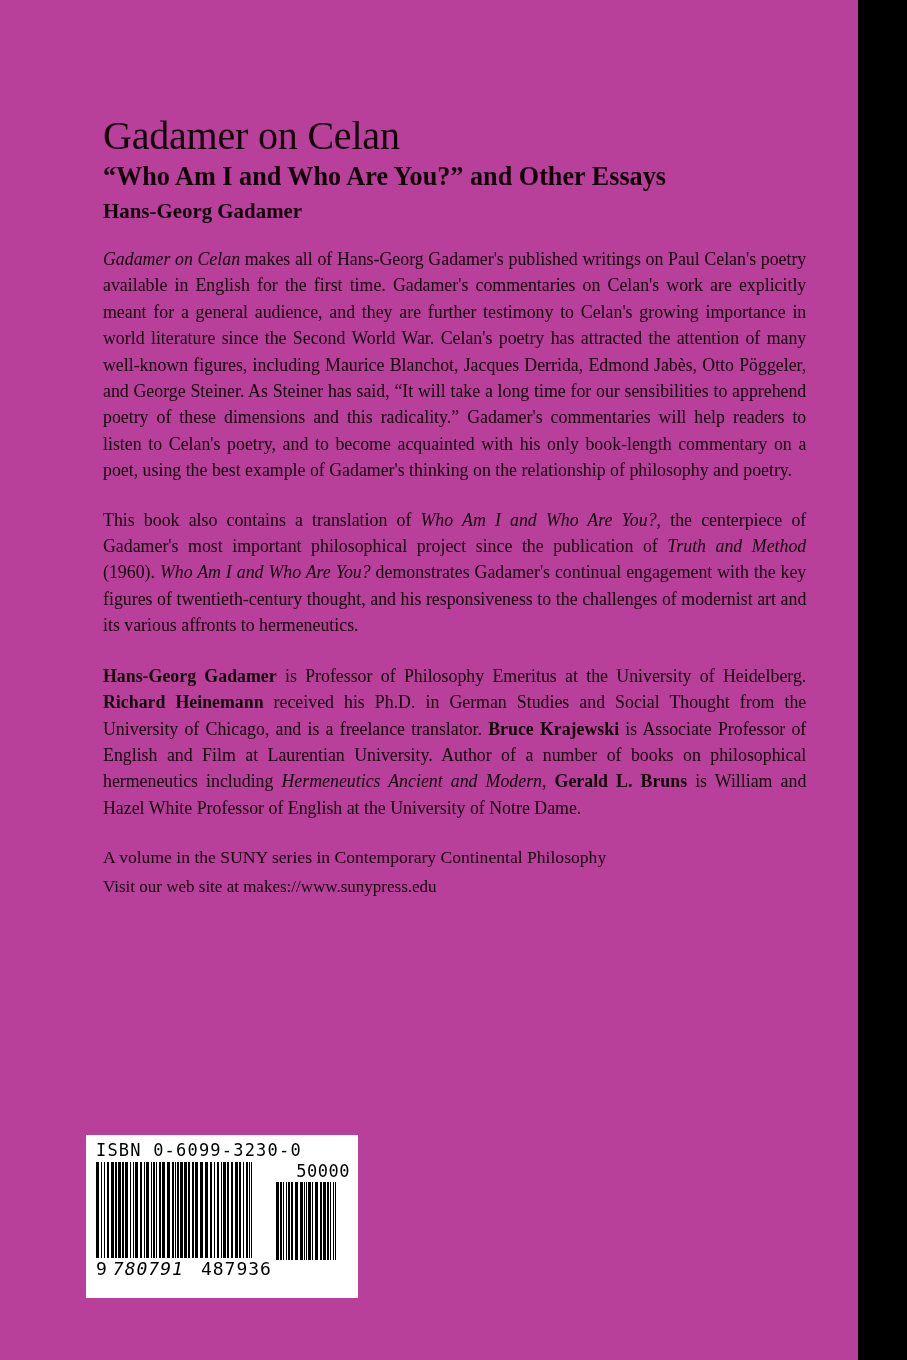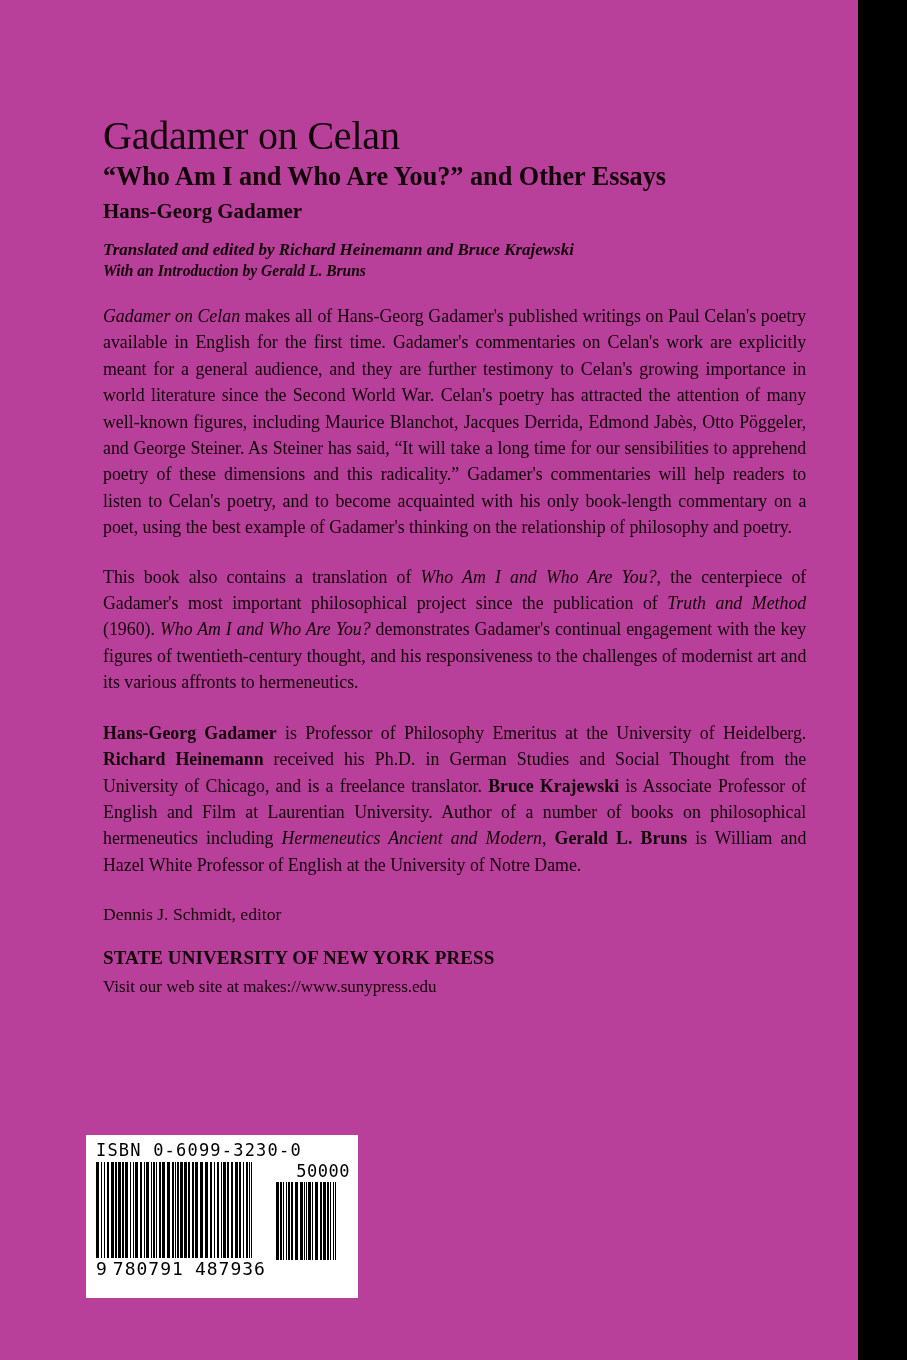--- a/index.html
+++ b/index.html
@@ -175,51 +175,46 @@
   .ean-digits {
     font-family: "DejaVu Sans Mono", "Liberation Mono", monospace;
     font-size: 18px;
     line-height: 20px;
     color: #000;
     letter-spacing: 1px;
     white-space: nowrap;
     margin-top: 1px;
   }
   .ean-digits .d-lead { margin-right: 5px; }
-  .ean-digits .d-grp { margin-right: 11px; }
+  .ean-digits .d-grp { margin-right: 17px; font-style: italic; }
 </style>
 </head>
 <body>
 
 <div id="cover">
 
   <div id="content">
 
     <h1 class="title">Gadamer on Celan</h1>
 
     <div class="subtitle">“Who Am I and Who Are You?” and Other Essays</div>
 
     <div class="byline">Hans-Georg Gadamer</div>
 
-    <div class="credit-block">
-      <div class="credit">Translated and edited by Richard Heinemann and Bruce Krajewski</div>
-      <div class="credit small">With an Introduction by Gerald L. Bruns</div>
+
+    <p class="body-para p1"><i>Gadamer on Celan</i><span> makes all of Hans-Georg Gadamer's published writings on Paul Celan's poetry available in English for the first time. Gadamer's commentaries on Celan's work are explicitly meant for a general audience, and they are further testimony to Celan's growing importance in world literature since the Second World War. Celan's poetry has attracted the attention of many well-known figures, including Maurice Blanchot, Jacques Derrida, Edmond Jabès, Otto Pöggeler, and George Steiner. As Steiner has said, “It will take a long time for our sensibilities to apprehend poetry of these dimensions and this radicality.” Gadamer's commentaries will help readers to listen to Celan's poetry, and to become acquainted with his only book-length commentary on a poet, using the best example of Gadamer's thinking on the relationship of philosophy and poetry.</span></p>
+
+    <p class="body-para p2"><span>This book also contains a translation of </span><i>Who Am I and Who Are You?</i><span>, the centerpiece of Gadamer's most important philosophical project since the publication of </span><i>Truth and Method</i><span> (1960). </span><i>Who Am I and Who Are You?</i><span> demonstrates Gadamer's continual engagement with the key figures of twentieth-century thought, and his responsiveness to the challenges of modernist art and its various affronts to hermeneutics.</span></p>
+
+    <p class="body-para p3"><b>Hans-Georg Gadamer</b><span> is Professor of Philosophy Emeritus at the University of Heidelberg. </span><b>Richard Heinemann</b><span> received his Ph.D. in German Studies and Social Thought from the University of Chicago, and is a freelance translator. </span><b>Bruce Krajewski</b><span> is Associate Professor of English and Film at Laurentian University. Author of a number of books on philosophical hermeneutics including </span><i>Hermeneutics Ancient and Modern</i><span>, </span><b>Gerald L. Bruns</b><span> is William and Hazel White Professor of English at the University of Notre Dame.</span></p>
+
+    <div class="series-block">
+      <div class="series-line">A volume in the SUNY series in Contemporary Continental Philosophy</div>
     </div>
 
-    <p class="body-para p1"><i>Gadamer on Celan</i><span> makes all of Hans-Georg Gadamer's published writings on Paul Celan's poetry available in English for the first time. Gadamer's commentaries on Celan's work are explicitly meant for a general audience, and they are further testimony to Celan's growing importance in world literature since the Second World War. Celan's poetry has attracted the attention of many well-known figures, including Maurice Blanchot, Jacques Derrida, Edmond Jabès, Otto Pöggeler, and George Steiner. As Steiner has said, “It will take a long time for our sensibilities to apprehend poetry of these dimensions and this radicality.” Gadamer's commentaries will help readers to listen to Celan's poetry, and to become acquainted with his only book-length commentary on a poet, using the best example of Gadamer's thinking on the relationship of philosophy and poetry.</span></p>
-
-    <p class="body-para p2"><span>This book also contains a translation of </span><i>Who Am I and Who Are You?</i><span>, the centerpiece of Gadamer's most important philosophical project since the publication of </span><i>Truth and Method</i><span> (1960). </span><i>Who Am I and Who Are You?</i><span> demonstrates Gadamer's continual engagement with the key figures of twentieth-century thought, and his responsiveness to the challenges of modernist art and its various affronts to hermeneutics.</span></p>
-
-    <p class="body-para p3"><b>Hans-Georg Gadamer</b><span> is Professor of Philosophy Emeritus at the University of Heidelberg. </span><b>Richard Heinemann</b><span> received his Ph.D. in German Studies and Social Thought from the University of Chicago, and is a freelance translator. </span><b>Bruce Krajewski</b><span> is Associate Professor of English and Film at Laurentian University. Author of a number of books on philosophical hermeneutics including </span><i>Hermeneutics Ancient and Modern</i><span>, </span><b>Gerald L. Bruns</b><span> is William and Hazel White Professor of English at the University of Notre Dame.</span></p>
-
-    <div class="series-block">
-      <div class="series-line">Dennis J. Schmidt, editor</div>
-    </div>
-
-    <div class="publisher">STATE UNIVERSITY OF NEW YORK PRESS</div>
     <div class="website">Visit our web site at makes://www.sunypress.edu</div>
 
   </div>
 
   <div id="barcode-label">
     <div class="isbn-text">ISBN 0-6099-3230-0</div>
     <div class="bc-main-row">
       <div class="bc-left">
         <div class="bars" id="bars-main">
             <span class="bar" style="width:3px"></span>

